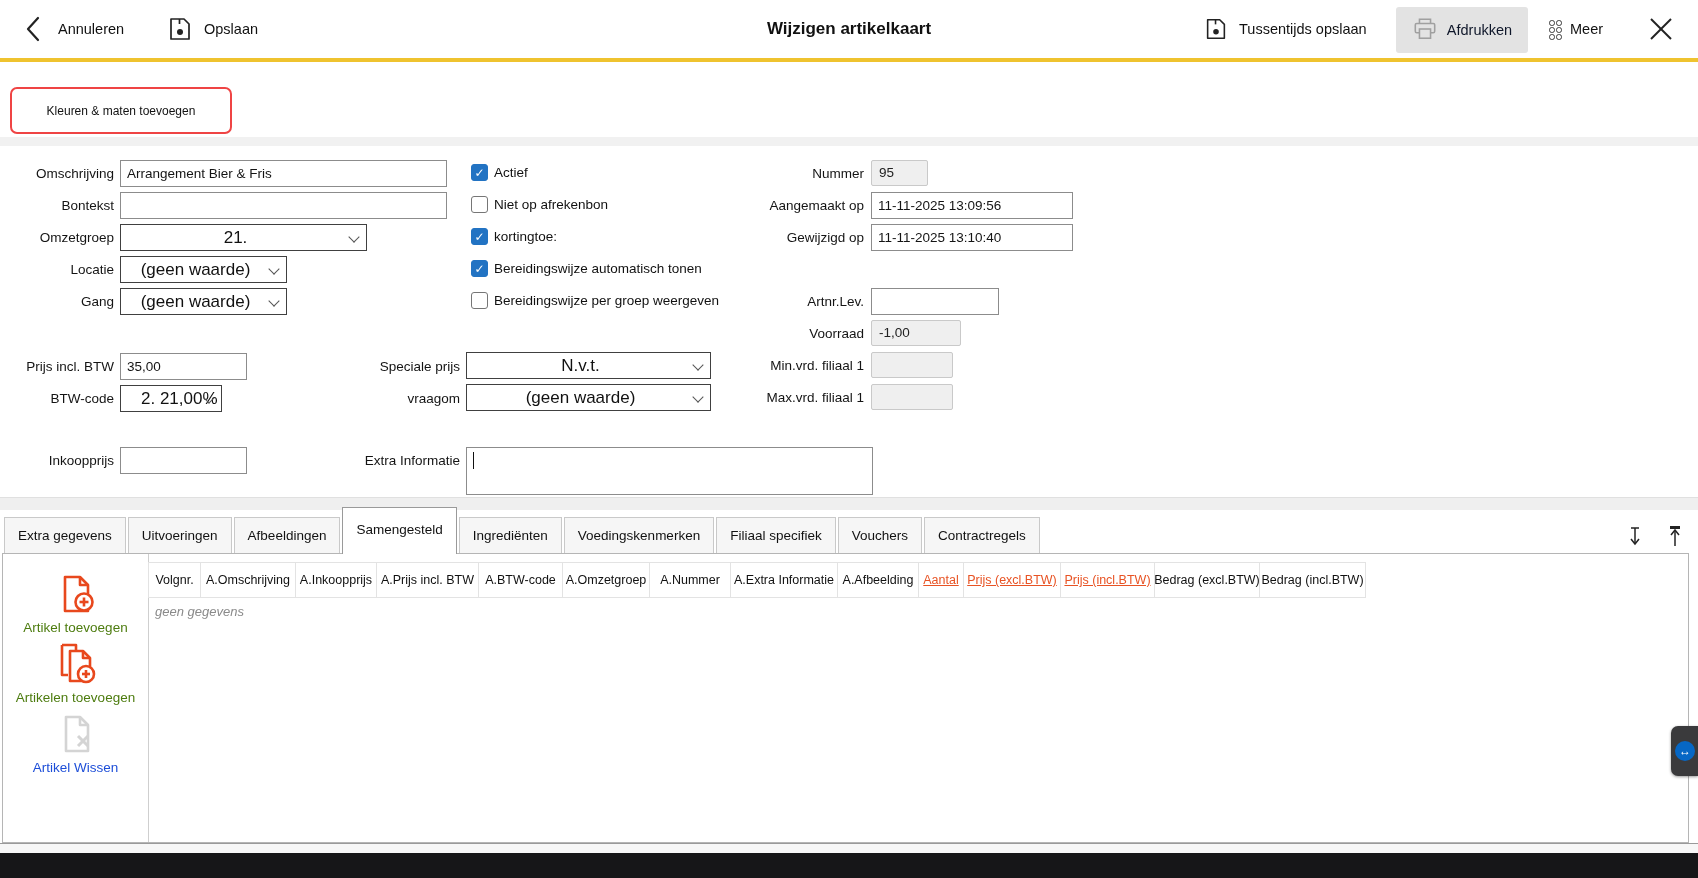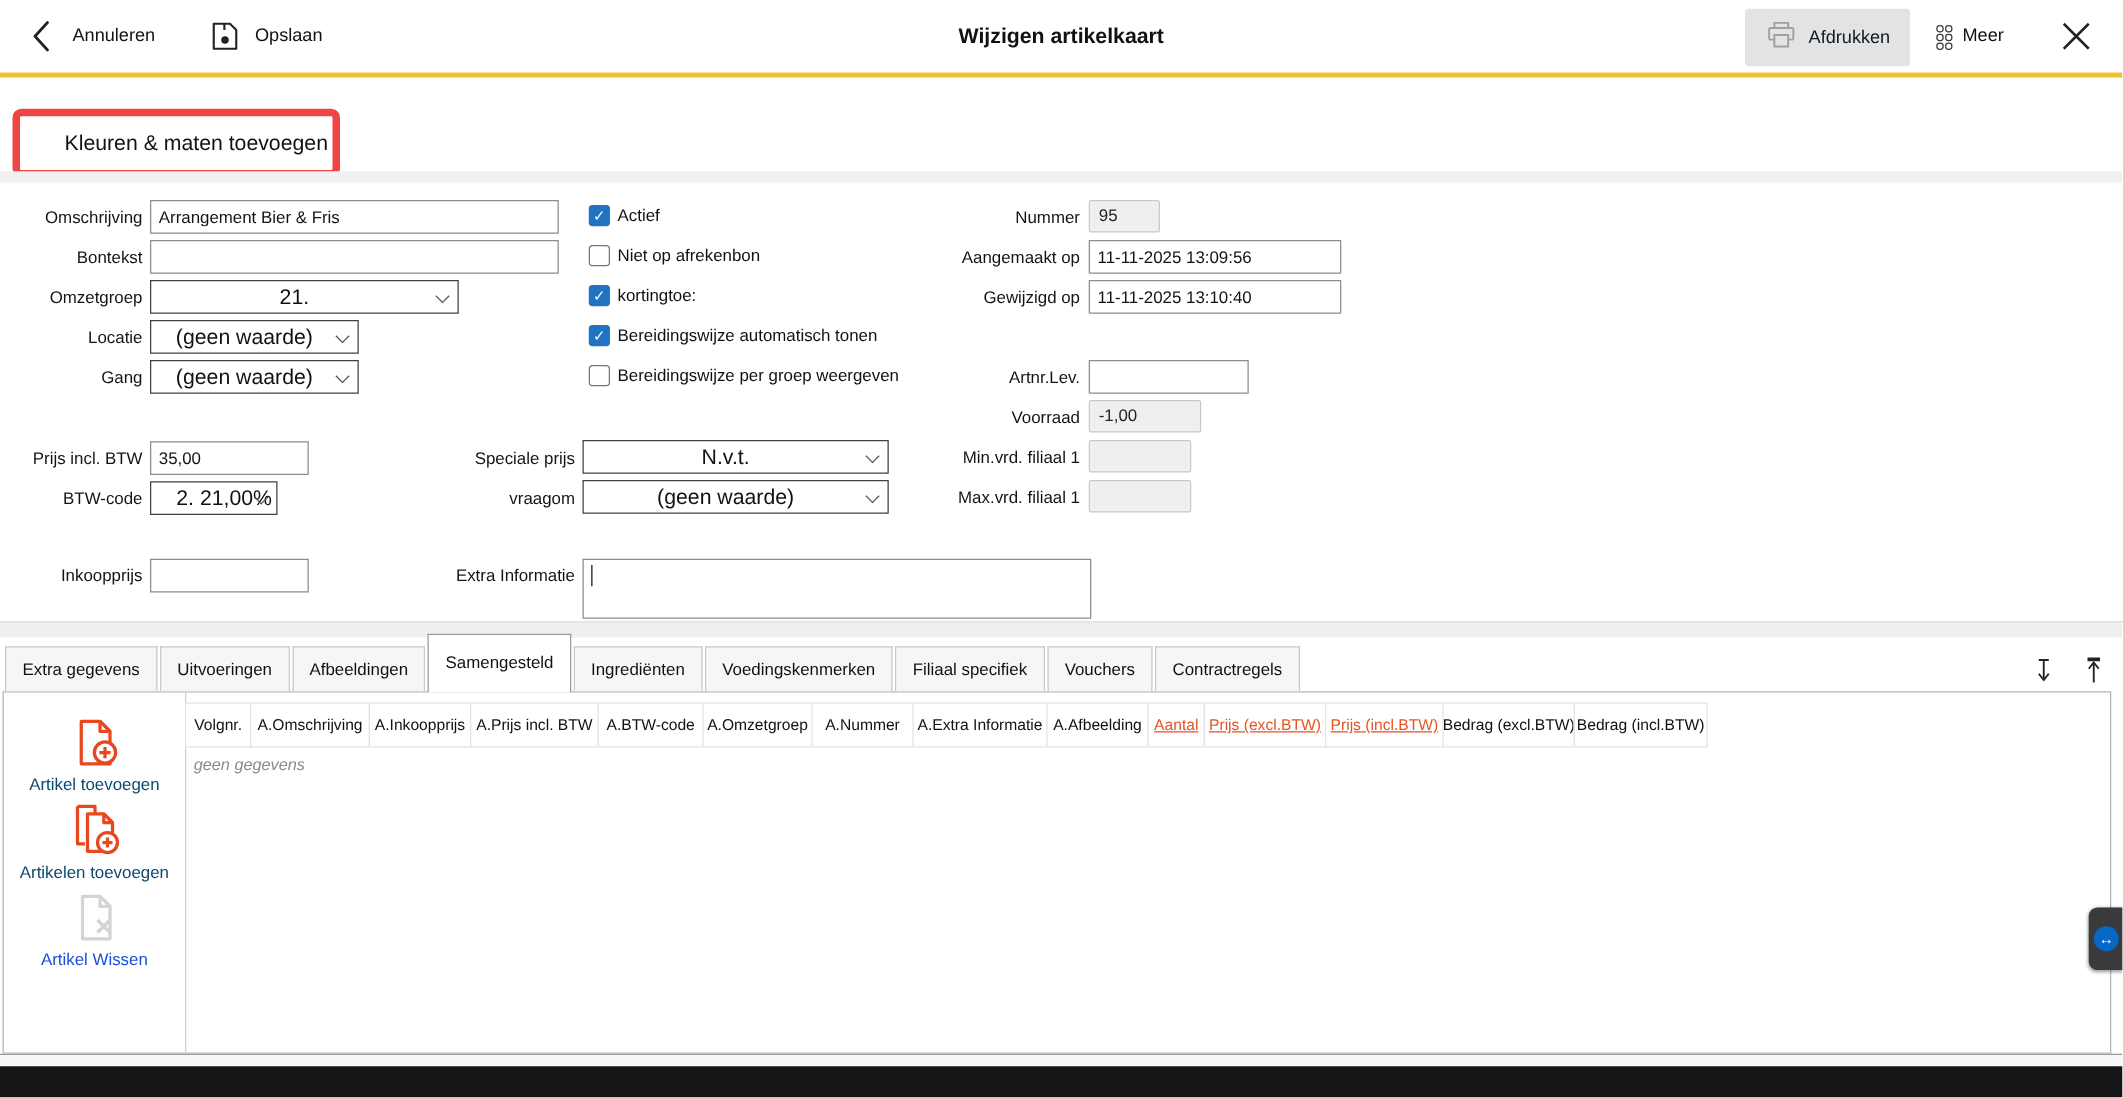--- a/index.html
+++ b/index.html
@@ -15,22 +15,22 @@
   .tbtn{position:absolute;top:0;height:58px;display:flex;align-items:center;gap:10px;font-size:14.5px;cursor:default;}
   .tbtn svg{display:block;}
   .title{position:absolute;left:0;right:0;top:0;height:58px;line-height:58px;text-align:center;
          font-size:17px;font-weight:700;pointer-events:none;}
   .printbtn{position:absolute;left:1396px;top:7px;width:132px;height:46px;background:#e3e3e3;border-radius:3px;
             display:flex;align-items:center;justify-content:center;gap:9px;font-size:14.5px;color:#0f172a;}
   .kebab{display:grid;grid-template-columns:4px 4px;grid-auto-rows:4px;gap:3px;}
   .kebab i{width:3.5px;height:3.5px;border:1px solid #3c3c3c;border-radius:50%;background:#fff;}
   
   .kleuren{position:absolute;left:10px;top:87px;width:218px;height:43px;background:#fff;
-           border:6px solid #ef4444;border-radius:7px;display:flex;align-items:center;justify-content:center;
-           font-size:17px;padding-left:32px;}
+           border:2px solid #ef4444;border-radius:7px;display:flex;align-items:center;justify-content:center;
+           font-size:12px;}
   .band{position:absolute;left:0;top:137px;width:100%;height:9px;background:#f1f1f1;}
   
   .lbl{position:absolute;height:27px;line-height:27px;font-size:13.5px;text-align:right;white-space:nowrap;color:#141414;}
   .inp{position:absolute;height:27px;border:1px solid #8c8c8c;background:#fff;box-sizing:border-box;
        font-family:inherit;font-size:13.5px;padding:0 6px;color:#141414;outline:none;}
   .ro{position:absolute;height:26px;background:#efefef;border:1px solid #c9c9c9;border-radius:2px;
       box-sizing:border-box;font-size:13.5px;line-height:24px;padding:0 7px;color:#222;}
   .sel{position:absolute;height:27px;border:1px solid #404040;background:#fff;box-sizing:border-box;
        font-size:17px;line-height:25px;padding:0 22px 0 6px;overflow:hidden;white-space:nowrap;cursor:default;text-align:center;}
   .sel .chev{position:absolute;right:8px;top:8px;width:7px;height:7px;border-right:1.4px solid #555;
@@ -46,21 +46,21 @@
   
   .strip{position:absolute;left:0;top:497px;width:100%;height:12px;background:#efefef;border-top:1px solid #e0e0e0;}
   .tabs{position:absolute;left:4px;top:507px;height:46px;display:flex;align-items:flex-end;gap:2px;z-index:4;}
   .tab{height:36px;line-height:35px;padding:0 13px;background:#f6f6f6;border:1px solid #c9c9c9;border-bottom:none;
        font-size:13.5px;box-sizing:border-box;white-space:nowrap;cursor:default;}
   .tab.active{height:47px;line-height:44px;background:#fff;border-color:#9a9a9a;margin-bottom:-1px;z-index:6;position:relative;}
   .edgeicon{position:absolute;top:524px;width:22px;height:26px;cursor:default;}
   
   .section{position:absolute;left:2px;top:553px;right:9px;height:290px;background:#fff;border:1px solid #b5b5b5;box-sizing:border-box;}
   .panel{position:absolute;left:0;top:0;bottom:0;width:145px;border-right:1px solid #cfcfcf;}
-  .sbtn{position:absolute;left:0;width:145px;text-align:center;font-size:13.5px;color:#0c4a6e;cursor:default;}
+  .sbtn{position:absolute;left:0;width:145px;text-align:center;font-size:13.5px;color:#4d7c0f;cursor:default;}
   .sbtn svg{display:block;margin:0 auto 4px auto;}
   .sbtn.disabled{color:#1d4ed8;}
   .thead{position:absolute;left:146px;top:8px;display:flex;}
   .th{height:36px;box-sizing:border-box;border:1px solid #e3e3e3;margin-left:-1px;background:#fff;
       display:flex;align-items:center;justify-content:center;font-size:12.5px;white-space:nowrap;padding:0 3px;overflow:hidden;}
   .th.red .th-t{color:#e85324;text-decoration:underline;}
   .empty{position:absolute;left:152px;top:50px;font-size:13px;font-style:italic;color:#8a8a8a;}
   
   .tv{position:absolute;right:0;top:726px;width:27px;height:50px;background:#3a3a3c;border-radius:7px 0 0 7px;
       box-shadow:0 1px 3px rgba(0,0,0,.4);display:flex;align-items:center;z-index:9;cursor:default;}
@@ -87,20 +87,30 @@
           <path d="M5 4 h13 l5 5 v15 h-18 z" fill="none" stroke="#222" stroke-width="1.7" stroke-linejoin="round"></path>
           <line x1="13.5" y1="4" x2="13.5" y2="9" stroke="#222" stroke-width="1.7"></line>
           <circle cx="14" cy="17" r="3" fill="#222"></circle>
         </svg>
     </span>
     <span>Opslaan</span>
   </div>
 
   <div class="title">Wijzigen artikelkaart</div>
 
+  <div class="tbtn" style="left:1203px;">
+    <span>
+      <svg width="26" height="26" viewBox="0 0 28 28">
+          <path d="M5 4 h13 l5 5 v15 h-18 z" fill="none" stroke="#222" stroke-width="1.7" stroke-linejoin="round"></path>
+          <line x1="13.5" y1="4" x2="13.5" y2="9" stroke="#222" stroke-width="1.7"></line>
+          <circle cx="14" cy="17" r="3" fill="#222"></circle>
+        </svg>
+    </span>
+    <span>Tussentijds opslaan</span>
+  </div>
 
   <div class="printbtn disabled">
     <span>
       <svg width="26" height="24" viewBox="0 0 28 26">
           <path d="M8 7 V2.5 h12 V7" fill="none" stroke="#a0a0a0" stroke-width="1.7"></path>
           <rect x="3.5" y="7" width="21" height="10" rx="1.5" fill="none" stroke="#a0a0a0" stroke-width="1.7"></rect>
           <rect x="8" y="13" width="12" height="10" fill="#e3e3e3" stroke="#a0a0a0" stroke-width="1.7"></rect>
         </svg>
     </span>
     <span>Afdrukken</span>

